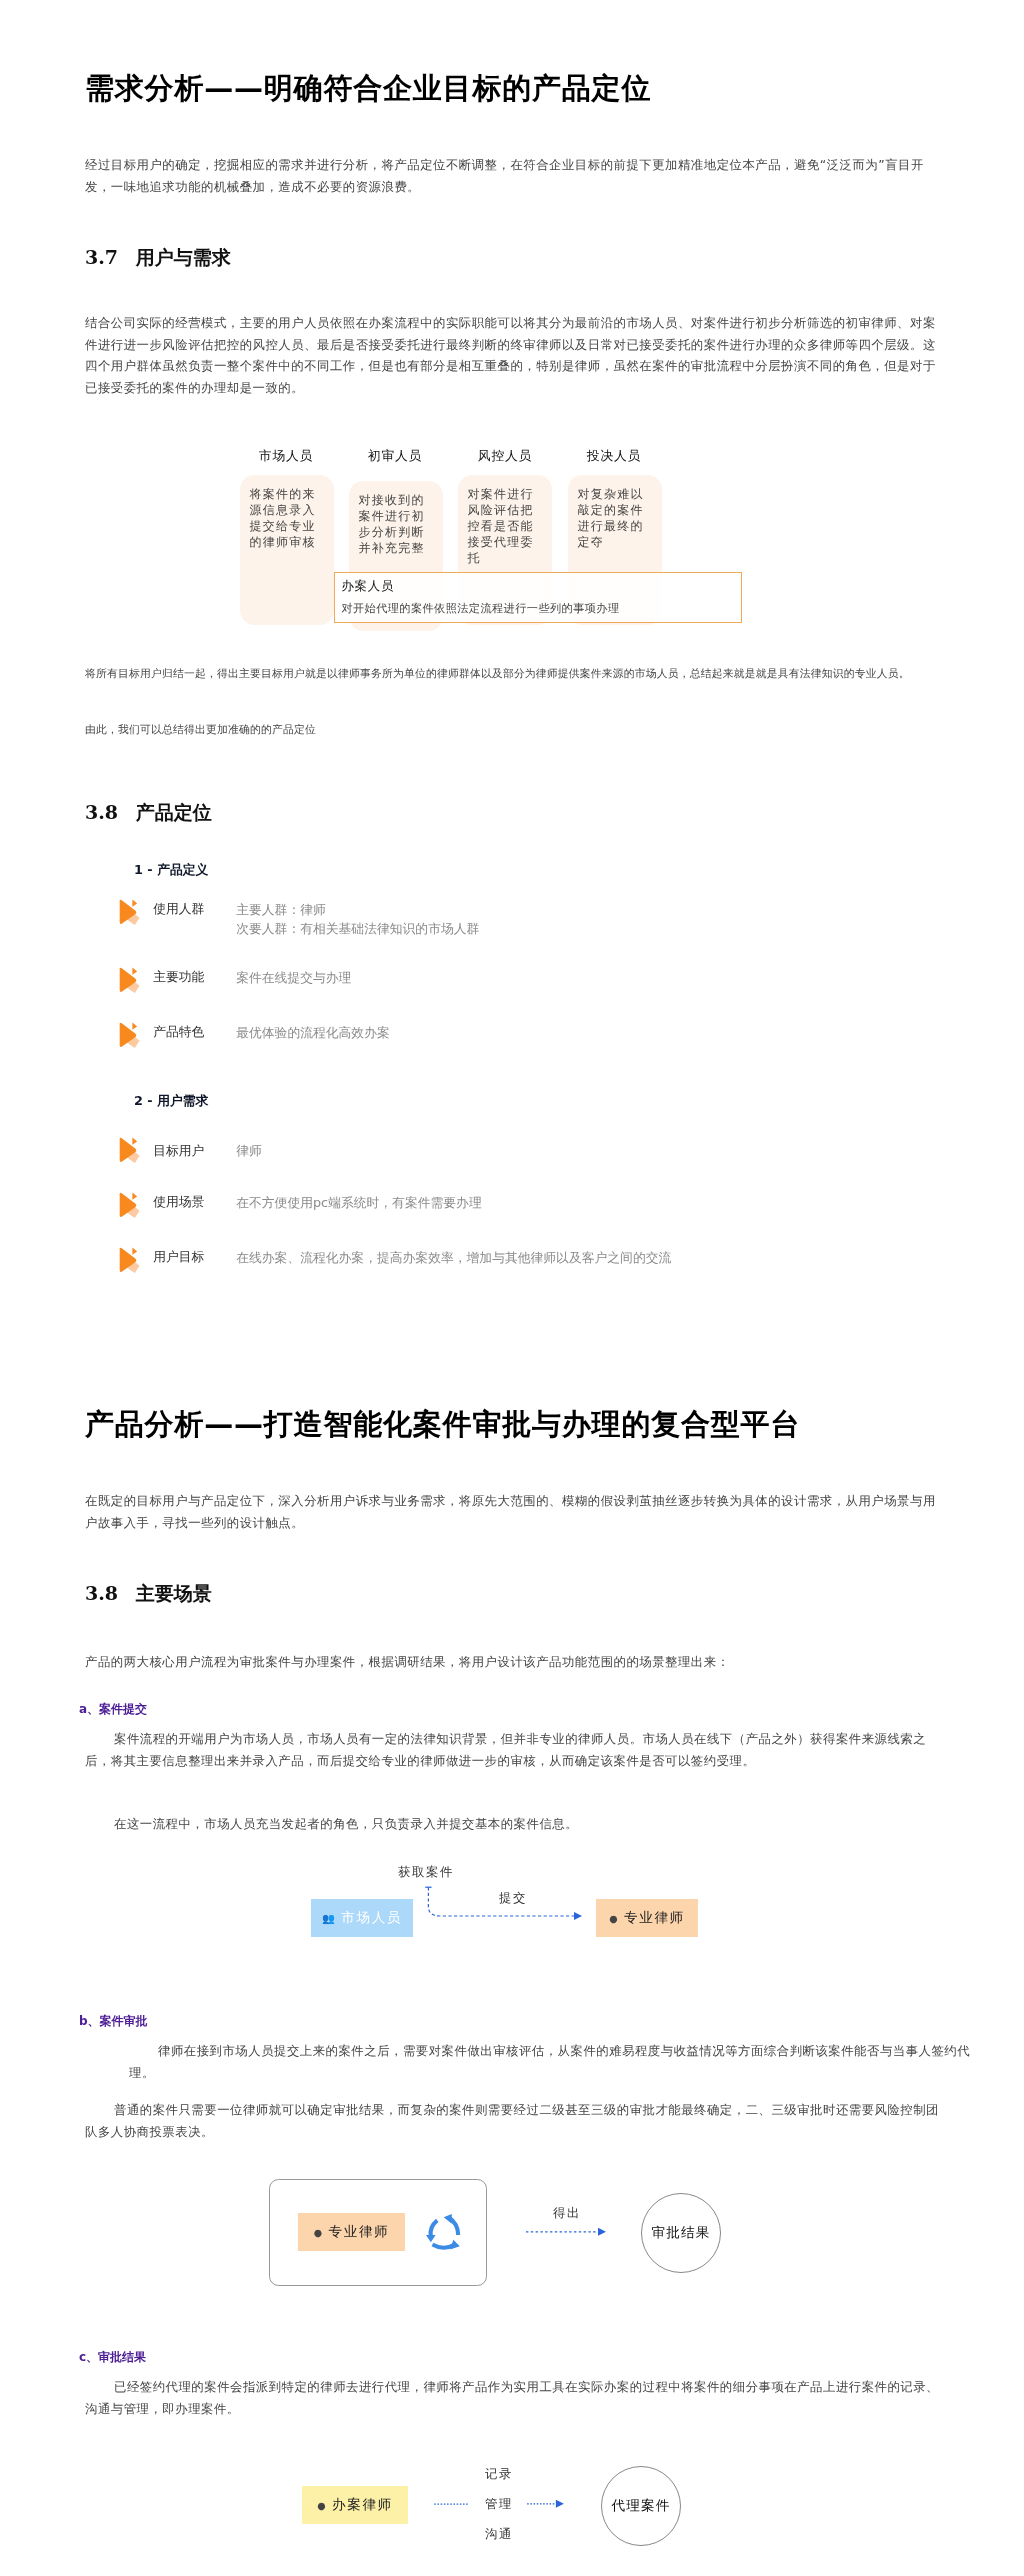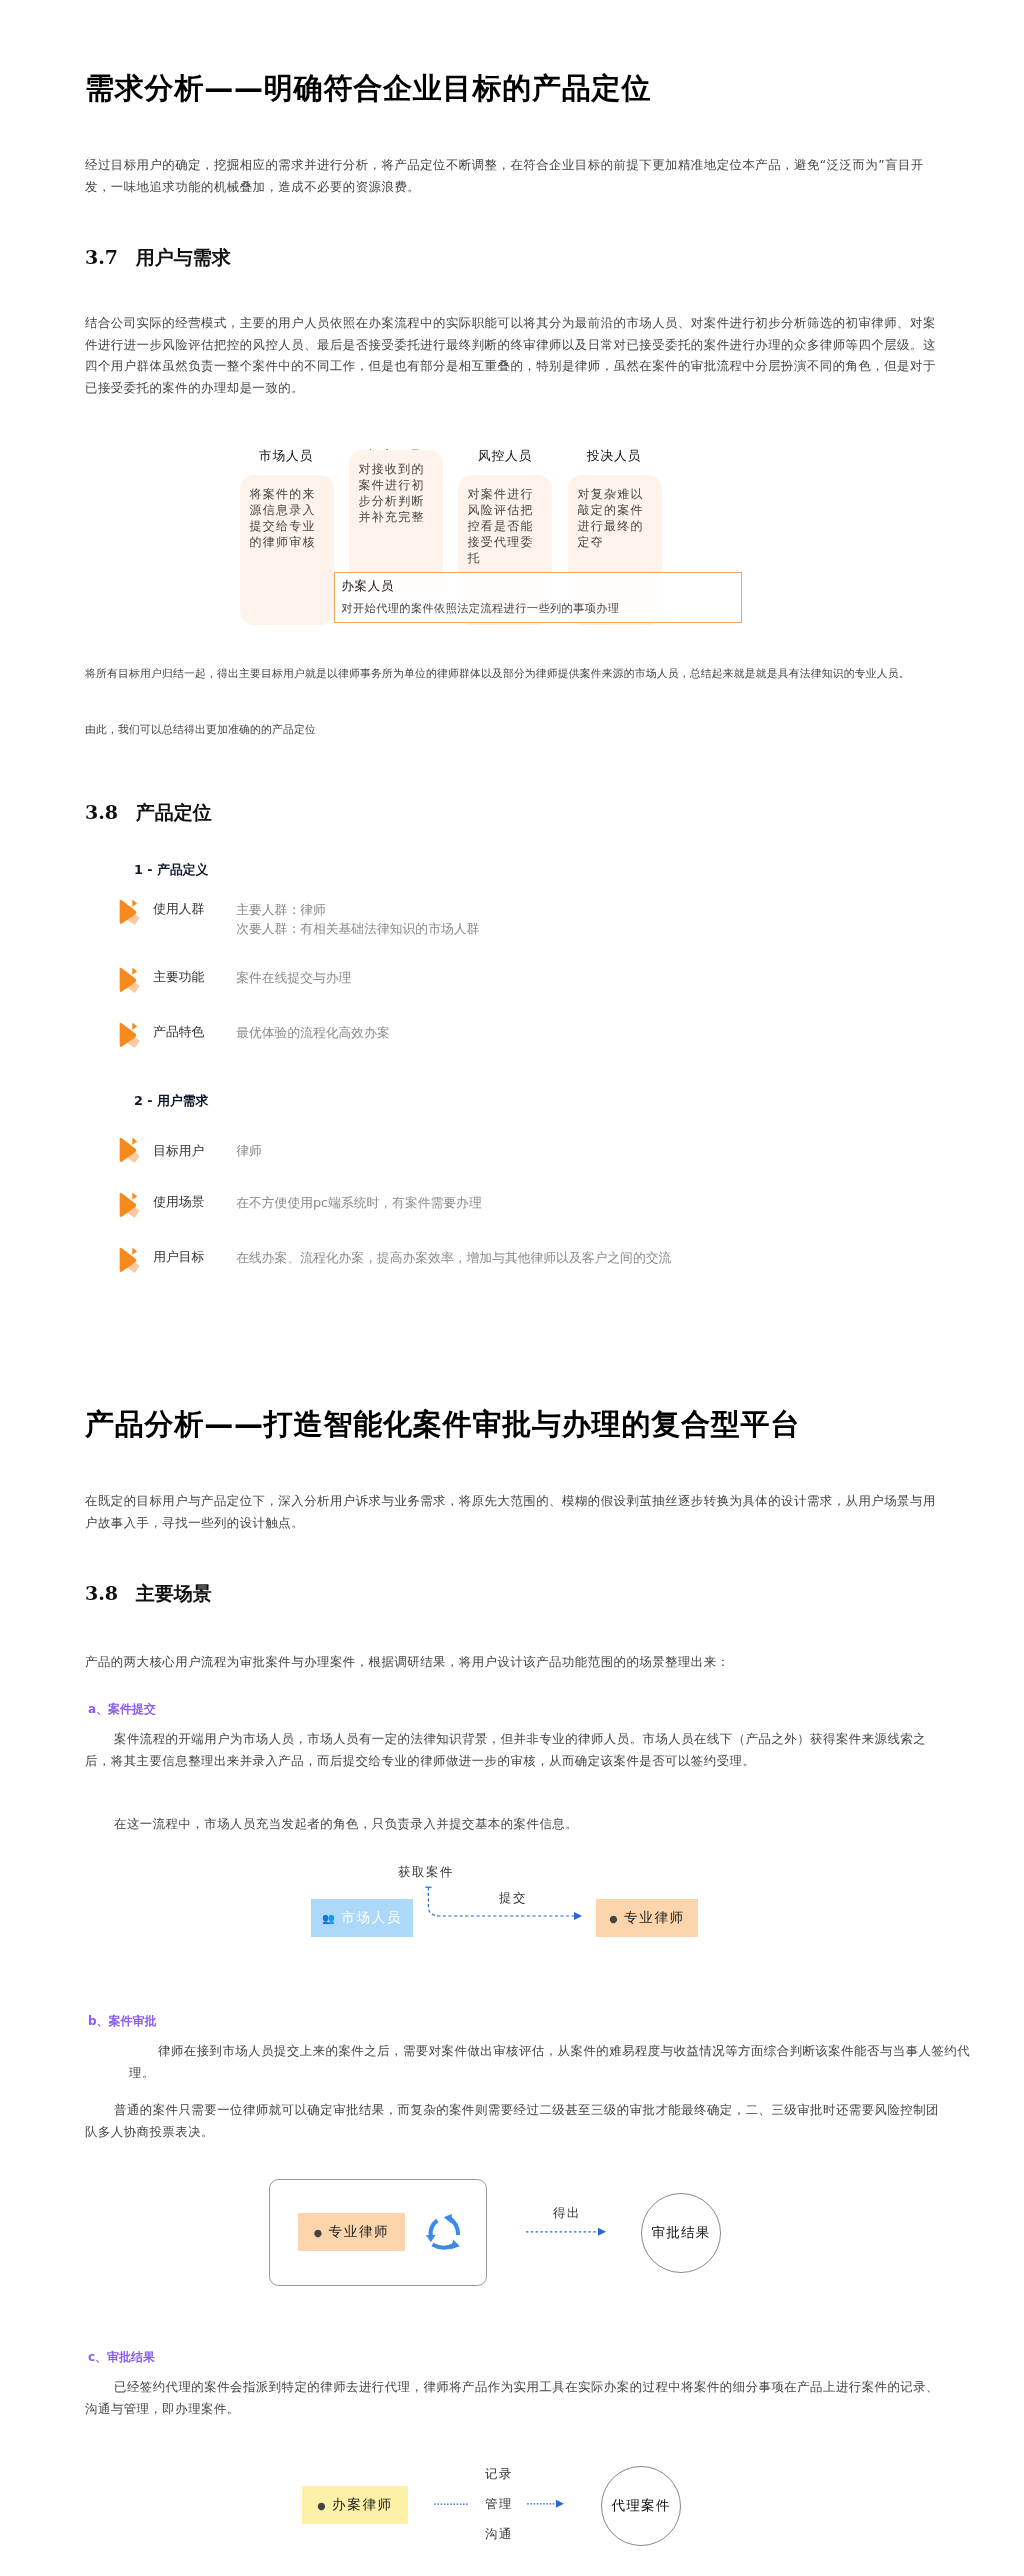--- a/index.html
+++ b/index.html
@@ -5,21 +5,21 @@
   * { margin: 0; padding: 0; box-sizing: border-box; }
   html, body { width: 1024px; background: #ffffff; }
   body { position: relative; height: 2576px; font-family: "DejaVu Sans", "Liberation Sans", sans-serif; color: #333; }
   .abs { position: absolute; }
   .h1 { left: 85px; font-size: 29px; font-weight: bold; color: #000; letter-spacing: 0.8px; font-family: "DejaVu Sans", sans-serif; }
   .h2 { left: 85px; font-size: 19px; font-weight: bold; color: #111; font-family: "DejaVu Serif", "Liberation Serif", serif; }
   .h2 .num { margin-right: 17.6px; }
   .para { left: 85px; width: 856px; font-size: 12.4px; line-height: 21.6px; color: #444; letter-spacing: 0.5px; }
   .para.small { font-size: 10.8px; line-height: 20px; letter-spacing: 0.2px; font-family: Liberation Mono, monospace; }
   .para.indent { text-indent: 29px; }
-  .sub { left: 88px; font-size: 12px; font-weight: bold; color: #8b5cf6; }
+  .sub { left: 79px; font-size: 12px; font-weight: bold; color: #4c1d95; }
 
   
   .role-title { font-size: 12.8px; color: #111; font-weight: 500; width: 96px; text-align: center; letter-spacing: 0.8px; }
   .role-card { width: 94px; height: 150px; background: #fdf3ea; border-radius: 14.4px; padding: 11.2px 9.6px; font-size: 12px; line-height: 16px; color: #444; letter-spacing: 1.2px; }
   .handler-box { left: 334px; top: 572px; width: 408px; height: 51px; border: 1.2px solid #f0a95a; background: rgba(255,255,255,0.85); padding: 4.8px 6.4px; }
   .handler-box .t { font-size: 12.4px; color: #111; font-weight: 500; letter-spacing: 0.8px; }
   .handler-box .d { font-size: 11.2px; color: #444; margin-top: 6.4px; letter-spacing: 0.4px; }
 
   
   .grp { left: 134px; font-size: 12.8px; font-weight: bold; color: #0f172a; }
@@ -44,21 +44,21 @@
 </div>
 <div class="abs para" style="top:312px;">结合公司实际的经营模式，主要的用户人员依照在办案流程中的实际职能可以将其分为最前沿的市场人员、对案件进行初步分析筛选的初审律师、对案件进行进一步风险评估把控的风控人员、最后是否接受委托进行最终判断的终审律师以及日常对已接受委托的案件进行办理的众多律师等四个层级。这四个用户群体虽然负责一整个案件中的不同工作，但是也有部分是相互重叠的，特别是律师，虽然在案件的审批流程中分层扮演不同的角色，但是对于已接受委托的案件的办理却是一致的。</div>
 
 <div>
   <div class="abs role-title" style="left:238px; top:448px;">市场人员</div>
   <div class="abs role-title" style="left:347px; top:448px;">初审人员</div>
   <div class="abs role-title" style="left:457px; top:448px;">风控人员</div>
   <div class="abs role-title" style="left:566px; top:448px;">投决人员</div>
 
   <div class="abs role-card" style="left:240px; top:475px;">将案件的来源信息录入提交给专业的律师审核</div>
-  <div class="abs role-card" style="left:349px; top:450px;">对接收到的案件进行初步分析判断并补充完整</div>
+  <div class="abs role-card" style="left:349px; top:481px;">对接收到的案件进行初步分析判断并补充完整</div>
   <div class="abs role-card" style="left:458px; top:475px;">对案件进行风险评估把控看是否能接受代理委托</div>
   <div class="abs role-card" style="left:568px; top:475px;">对复杂难以敲定的案件进行最终的定夺</div>
 
   <div class="abs handler-box">
     <div class="t">办案人员</div>
     <div class="d">对开始代理的案件依照法定流程进行一些列的事项办理</div>
   </div>
 </div>
 
 <div class="abs para small" style="top:664px;">将所有目标用户归结一起，得出主要目标用户就是以律师事务所为单位的律师群体以及部分为律师提供案件来源的市场人员，总结起来就是就是具有法律知识的专业人员。</div>

